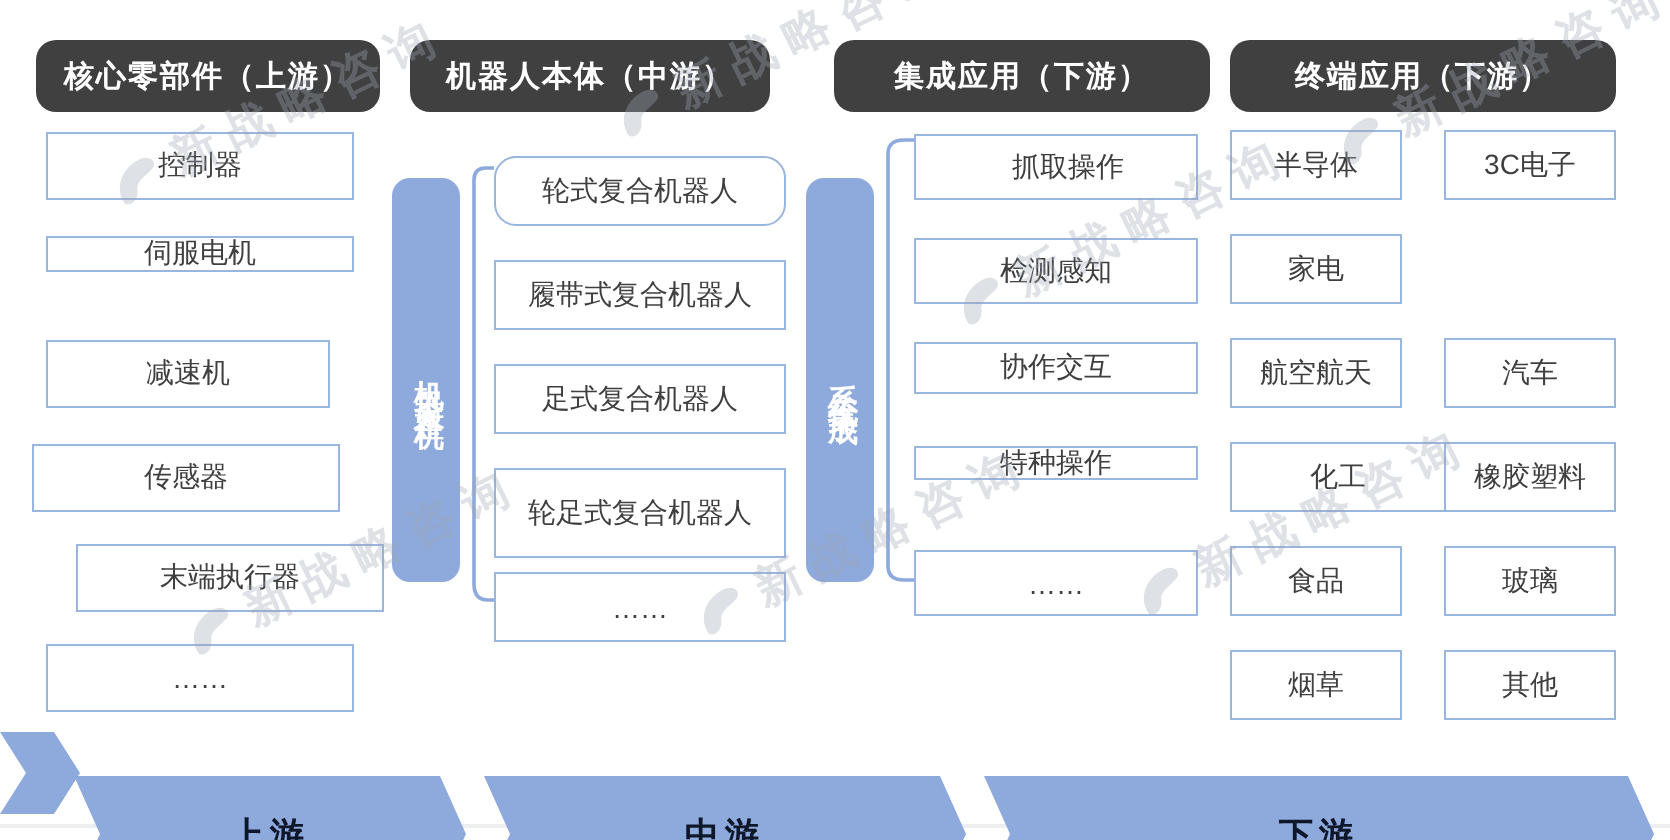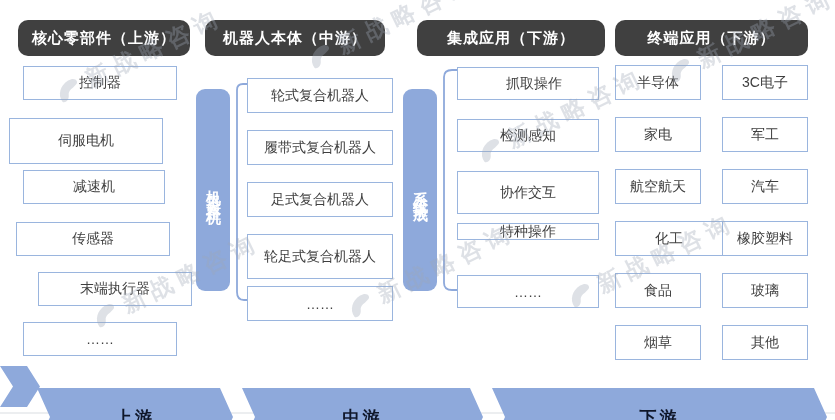--- a/index.html
+++ b/index.html
@@ -52,51 +52,50 @@
     <path d="M 247 84 L 243 84 Q 237 84 237 90 L 237 292 Q 237 300 244 300 L 247 300" fill="none" stroke="#8ea9db" stroke-width="1.8"></path>
     <path d="M 457 70 L 452 70 Q 444 70 444 77 L 444 283 Q 444 290 452 290 L 457 290" fill="none" stroke="#8ea9db" stroke-width="1.8"></path>
   </svg>
 
   <div class="hdr" style="left:18px;width:172px;">核心零部件（上游）</div>
   <div class="hdr" style="left:205px;width:180px;">机器人本体（中游）</div>
   <div class="hdr" style="left:417px;width:188px;text-align:right;">集成应用（下游）</div>
   <div class="hdr" style="left:615px;width:193px;">终端应用（下游）</div>
 
   <div class="box" style="left:23px;top:66px;width:154px;height:34px;text-align:center;">控制器</div>
-  <div class="box" style="left:9px;top:118px;width:154px;height:46px;">伺服电机</div>
+  <div class="box" style="left:23px;top:118px;width:154px;height:18px;">伺服电机</div>
   <div class="box" style="left:23px;top:170px;width:142px;height:34px;">减速机</div>
   <div class="box" style="left:16px;top:222px;width:154px;height:34px;">传感器</div>
   <div class="box" style="left:38px;top:272px;width:154px;height:34px;">末端执行器</div>
   <div class="box" style="left:23px;top:322px;width:154px;height:34px;">……</div>
 
   <div class="vbar" style="left:196px;">机器人整机</div>
 
-  <div class="box" style="left:247px;top:78px;width:146px;height:35px;">轮式复合机器人</div>
+  <div class="box" style="left:247px;top:78px;width:146px;height:35px;border-radius:11px;">轮式复合机器人</div>
   <div class="box" style="left:247px;top:130px;width:146px;height:35px;">履带式复合机器人</div>
   <div class="box" style="left:247px;top:182px;width:146px;height:35px;">足式复合机器人</div>
   <div class="box" style="left:247px;top:234px;width:146px;height:45px;">轮足式复合机器人</div>
   <div class="box" style="left:247px;top:286px;width:146px;height:35px;">……</div>
 
   <div class="vbar" style="left:403px;">系统集成</div>
 
   <div class="box" style="left:457px;top:67px;width:142px;height:33px;padding-left:12px;">抓取操作</div>
   <div class="box" style="left:457px;top:119px;width:142px;height:33px;">检测感知</div>
-  <div class="box" style="left:457px;top:171px;width:142px;height:43px;">协作交互</div>
+  <div class="box" style="left:457px;top:171px;width:142px;height:26px;">协作交互</div>
   <div class="box" style="left:457px;top:223px;width:142px;height:17px;text-align:center;">特种操作</div>
   <div class="box" style="left:457px;top:275px;width:142px;height:33px;">……</div>
 
   <div class="box" style="left:615px;top:65px;width:86px;height:35px;">半导体</div>
   <div class="box" style="left:615px;top:117px;width:86px;height:35px;">家电</div>
   <div class="box" style="left:615px;top:169px;width:86px;height:35px;">航空航天</div>
   <div class="box" style="left:615px;top:221px;width:108px;height:35px;">化工</div>
   <div class="box" style="left:615px;top:273px;width:86px;height:35px;">食品</div>
   <div class="box" style="left:615px;top:325px;width:86px;height:35px;">烟草</div>
 
   <div class="box" style="left:722px;top:65px;width:86px;height:35px;">3C电子</div>
-  <div class="box" style="left:722px;top:117px;width:86px;height:35px;">军工</div>
   <div class="box" style="left:722px;top:169px;width:86px;height:35px;">汽车</div>
   <div class="box" style="left:722px;top:221px;width:86px;height:35px;">橡胶塑料</div>
   <div class="box" style="left:722px;top:273px;width:86px;height:35px;">玻璃</div>
   <div class="box" style="left:722px;top:325px;width:86px;height:35px;">其他</div>
 
   <div class="arrowlead"></div>
   <div class="arrowband" style="left:37px;width:196px;">上游</div>
   <div class="arrowband" style="left:242px;width:241px;text-align:center;">中游</div>
   <div class="arrowband" style="left:492px;width:335px;">下游</div>
 

